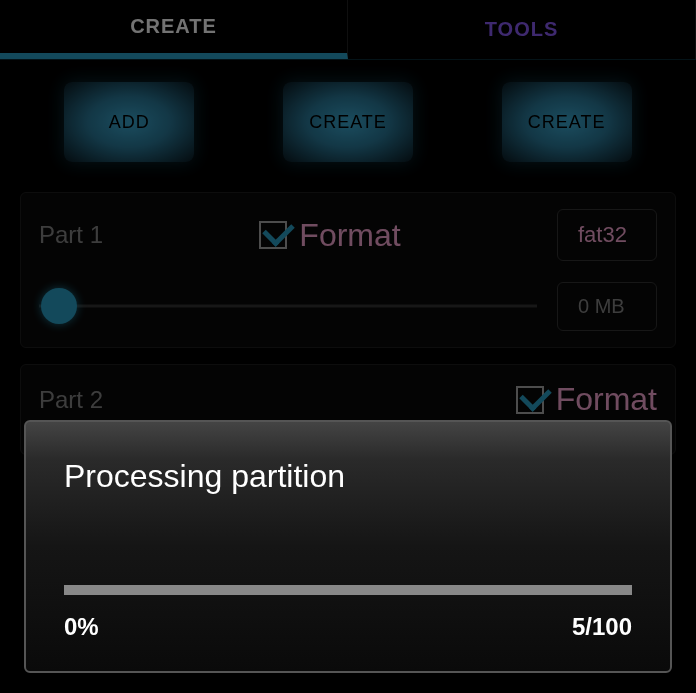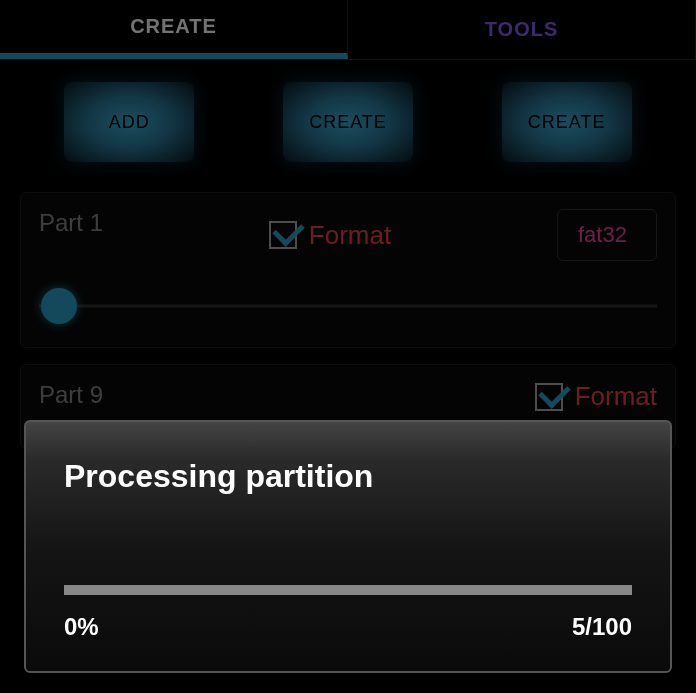--- a/index.html
+++ b/index.html
@@ -61,20 +61,21 @@
     .partition-card {
       background: #0a0a0a;
       border: 1px solid #1e1e1e;
       border-radius: 6px;
       padding: 16px 18px;
       margin-bottom: 16px;
       position: relative;
     }
     .part-row1 {
       display: flex;
+      align-items: center;
       justify-content: space-between;
       margin-bottom: 20px;
     }
     .part-title {
       font-size: 24px;
       color: #888;
     }
     .format-group {
       display: flex;
       align-items: center;
@@ -92,29 +93,29 @@
       position: absolute;
       left: 4px;
       top: -2px;
       width: 22px;
       height: 14px;
       border-left: 5px solid #2aa3c9;
       border-bottom: 5px solid #2aa3c9;
       transform: rotate(-45deg);
     }
     .format-label {
-      font-size: 26px;
-      color: #ef4444;
+      font-size: 32px;
+      color: #f9a8d4;
     }
     .fs-box {
       border: 1px solid #333;
       border-radius: 6px;
       padding: 12px 20px;
       font-size: 22px;
-      color: #ec4899;
+      color: #f9a8d4;
       min-width: 100px;
       text-align: left;
       cursor: pointer;
     }
     .part-row2 {
       display: flex;
       align-items: center;
       gap: 20px;
     }
     .slider-container {
@@ -165,21 +166,21 @@
       left: 24px;
       right: 24px;
       top: 420px;
       background: linear-gradient(to bottom, #444 0%, #2a2a2a 15%, #151515 50%, #0a0a0a 100%);
       border: 2px solid #555;
       border-radius: 6px;
       padding: 36px 38px 30px 38px;
     }
     .dialog-title {
       font-size: 32px;
-      font-weight: bold;
+      font-weight: normal;
       color: #fff;
       margin-bottom: 90px;
     }
     .progress-bar {
       height: 10px;
       background: #888;
       margin-bottom: 18px;
     }
     .progress-row {
       display: flex;
@@ -218,26 +219,27 @@
         <div class="checkbox"></div>
         <div class="format-label">Format</div>
       </div>
       <div class="fs-box">fat32</div>
     </div>
     <div class="part-row2">
       <div class="slider-container">
         <div class="slider-track"></div>
         <div class="slider-thumb"></div>
       </div>
+      <div class="size-box">0 MB</div>
     </div>
   </div>
 
   <div class="partition-card">
     <div class="part-row1">
-      <div class="part-title">Part 9</div>
+      <div class="part-title">Part 2</div>
       <div class="format-group">
         <div class="checkbox"></div>
         <div class="format-label">Format</div>
       </div>
     </div>
   </div>
 </div>
 
 <div class="dim-overlay"></div>
 

